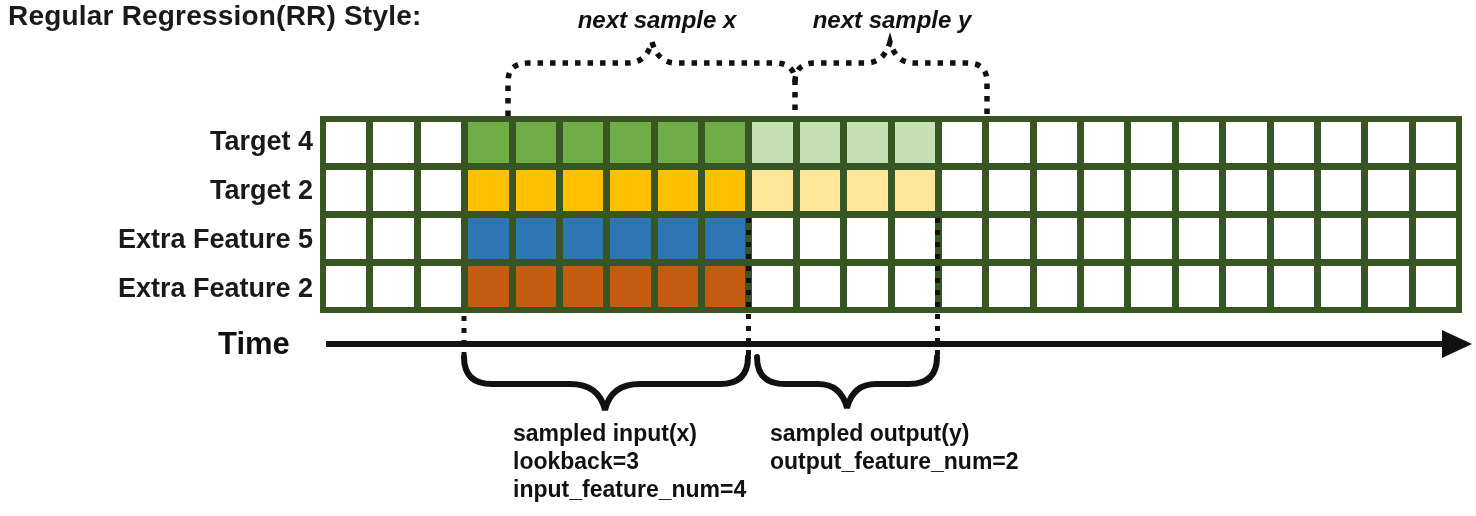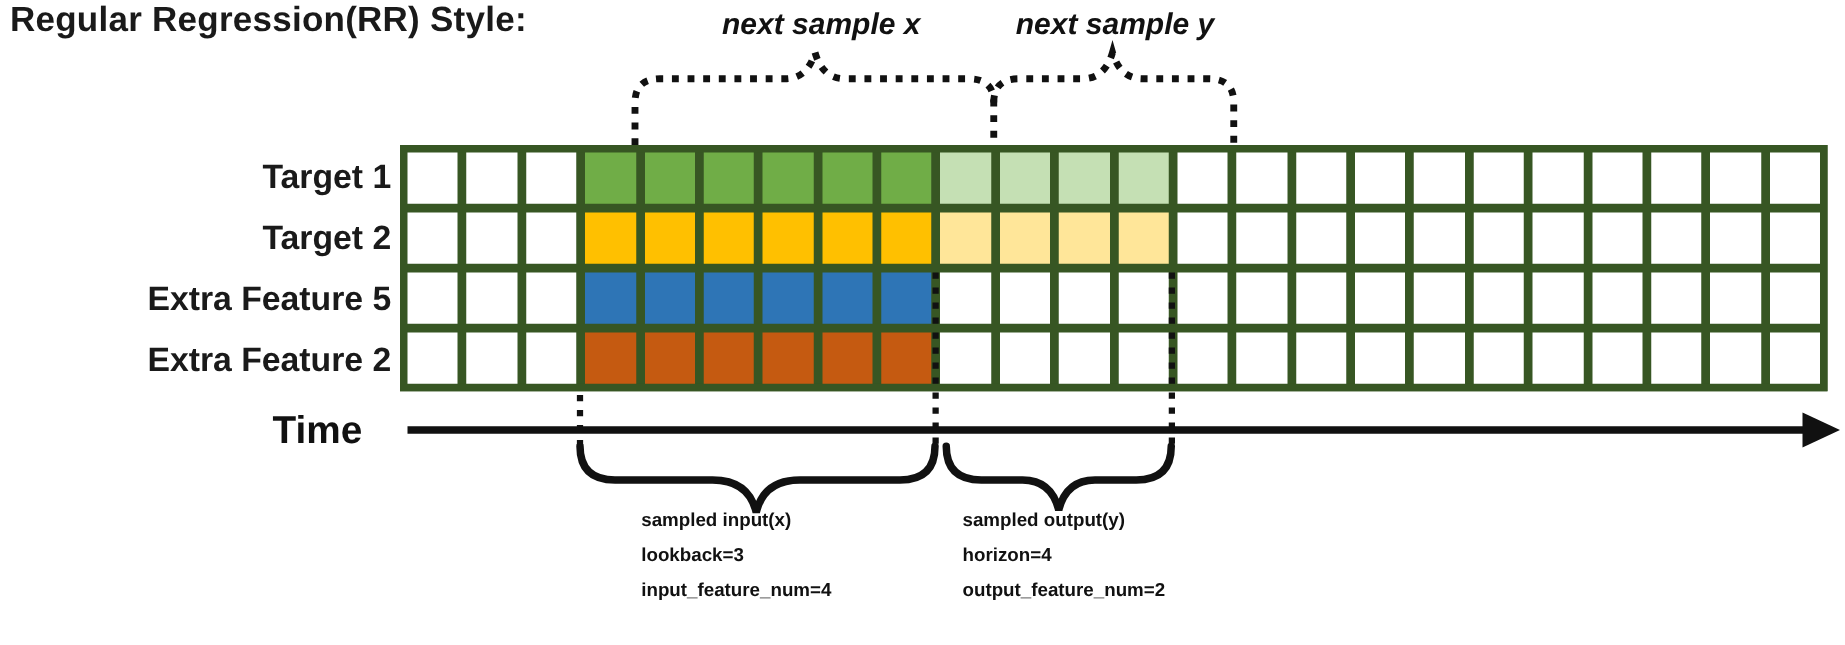--- a/index.html
+++ b/index.html
@@ -35,38 +35,38 @@
   .ann-italic{
     position:absolute;top:6px;
     font-size:24px;font-style:italic;font-weight:600;color:#111;
     white-space:nowrap;transform:translateX(-50%);
   }
   .time-label{
     position:absolute;left:218px;top:326px;
     font-size:31px;font-weight:700;color:#111;
   }
   .bottom-block{
-    position:absolute;top:403px;
-    font-size:15px;font-weight:600;color:#111;
+    position:absolute;top:419px;
+    font-size:23px;font-weight:600;color:#111;
     line-height:28px;white-space:nowrap;
   }
   .bottom-block div{height:28px;}
   #overlay{position:absolute;left:0;top:0;pointer-events:none;}
 </style>
 </head>
 <body>
 
 <div id="canvas">
 
   <div class="title">Regular Regression(RR) Style:</div>
 
   <div class="ann-italic" style="left:657px;">next sample x</div>
   <div class="ann-italic" style="left:892px;text-align:center;">next sample y</div>
 
-  <div class="row-label" style="top:126px;">Target 1</div>
+  <div class="row-label" style="top:126px;">Target 4</div>
   <div class="row-label" style="top:175px;">Target 2</div>
   <div class="row-label" style="top:224px;">Extra Feature 5</div>
   <div class="row-label" style="top:273px;">Extra Feature 2</div>
 
   <div id="sample-grid" style="grid-template-columns: repeat(24, 1fr); background: rgb(55, 86, 35); border-color: rgb(55, 86, 35);">
       <div class="cell" style="background: rgb(255, 255, 255);"></div>
       <div class="cell" style="background: rgb(255, 255, 255);"></div>
       <div class="cell" style="background: rgb(255, 255, 255);"></div>
       <div class="cell" style="background: rgb(112, 173, 71);"></div>
       <div class="cell" style="background: rgb(112, 173, 71);"></div>
@@ -184,17 +184,16 @@
   </svg>
 
   <div class="bottom-block" style="left:513px;">
     <div>sampled input(x)</div>
     <div>lookback=3</div>
     <div>input_feature_num=4</div>
   </div>
 
   <div class="bottom-block" style="left:770px;">
     <div>sampled output(y)</div>
-    <div>horizon=4</div>
     <div>output_feature_num=2</div>
   </div>
 
 </div>
 
 </body></html>

